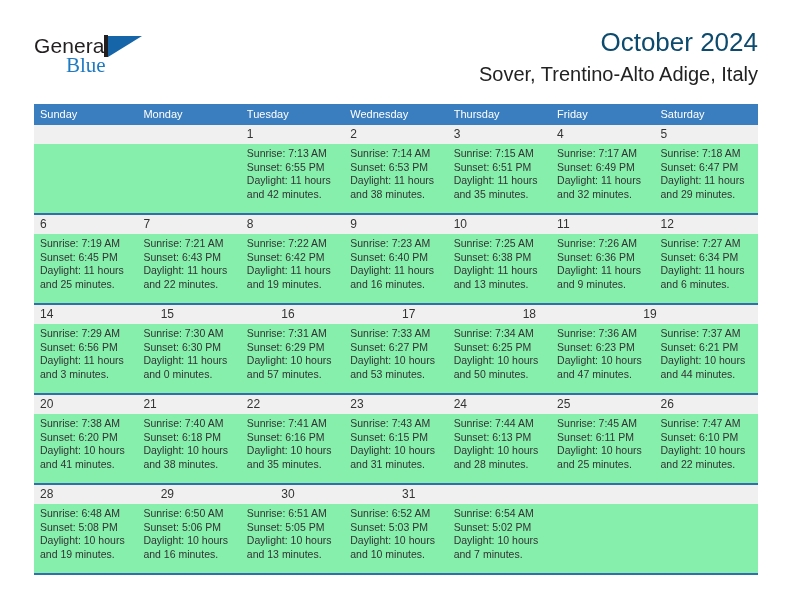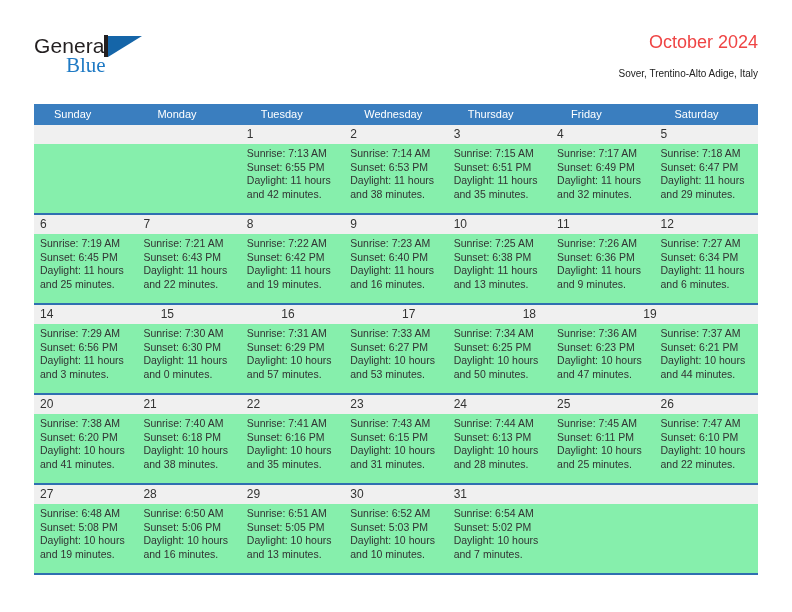--- a/index.html
+++ b/index.html
@@ -78,27 +78,27 @@
     border-bottom: 21px solid transparent;
   }
 
   .title-block {
     position: absolute;
     right: 0;
     top: 0;
     text-align: right;
   }
   .cal-title {
-    font-size: 18px;
-    color: #ef4444;
+    font-size: 26px;
+    color: #0c4a6e;
     line-height: 32px;
     white-space: nowrap;
   }
   .cal-subtitle {
-    font-size: 10px;
+    font-size: 20px;
     color: #222222;
     line-height: 22px;
     margin-top: 5px;
     white-space: nowrap;
   }
 
   
   .calendar {
     position: absolute;
     left: 34px;
@@ -108,21 +108,21 @@
   .weekday-row {
     display: flex;
     background: #3a7ebf;
     height: 21px;
   }
   .weekday {
     flex: 1 1 0;
     color: #ffffff;
     font-size: 11px;
     line-height: 21px;
-    padding-left: 20px;
+    padding-left: 6px;
     box-sizing: border-box;
     white-space: nowrap;
     overflow: hidden;
   }
   .week {
     border-top: 2px solid #2f6fb0;
   }
   .week:first-of-type {
     border-top: none;
   }
@@ -398,21 +398,20 @@
             <div class="daycell">
               <div class="ln">Sunrise: 7:47 AM</div>
               <div class="ln">Sunset: 6:10 PM</div>
               <div class="ln">Daylight: 10 hours</div>
               <div class="ln">and 22 minutes.</div>
             </div>
           </div>
         </div>
         <div class="week">
           <div class="week-dates">
-            <div class="daynum">27</div>
             <div class="daynum">28</div>
             <div class="daynum">29</div>
             <div class="daynum">30</div>
             <div class="daynum">31</div>
             <div class="daynum"></div>
             <div class="daynum"></div>
           </div>
           <div class="week-body">
             <div class="daycell">
               <div class="ln">Sunrise: 6:48 AM</div>

